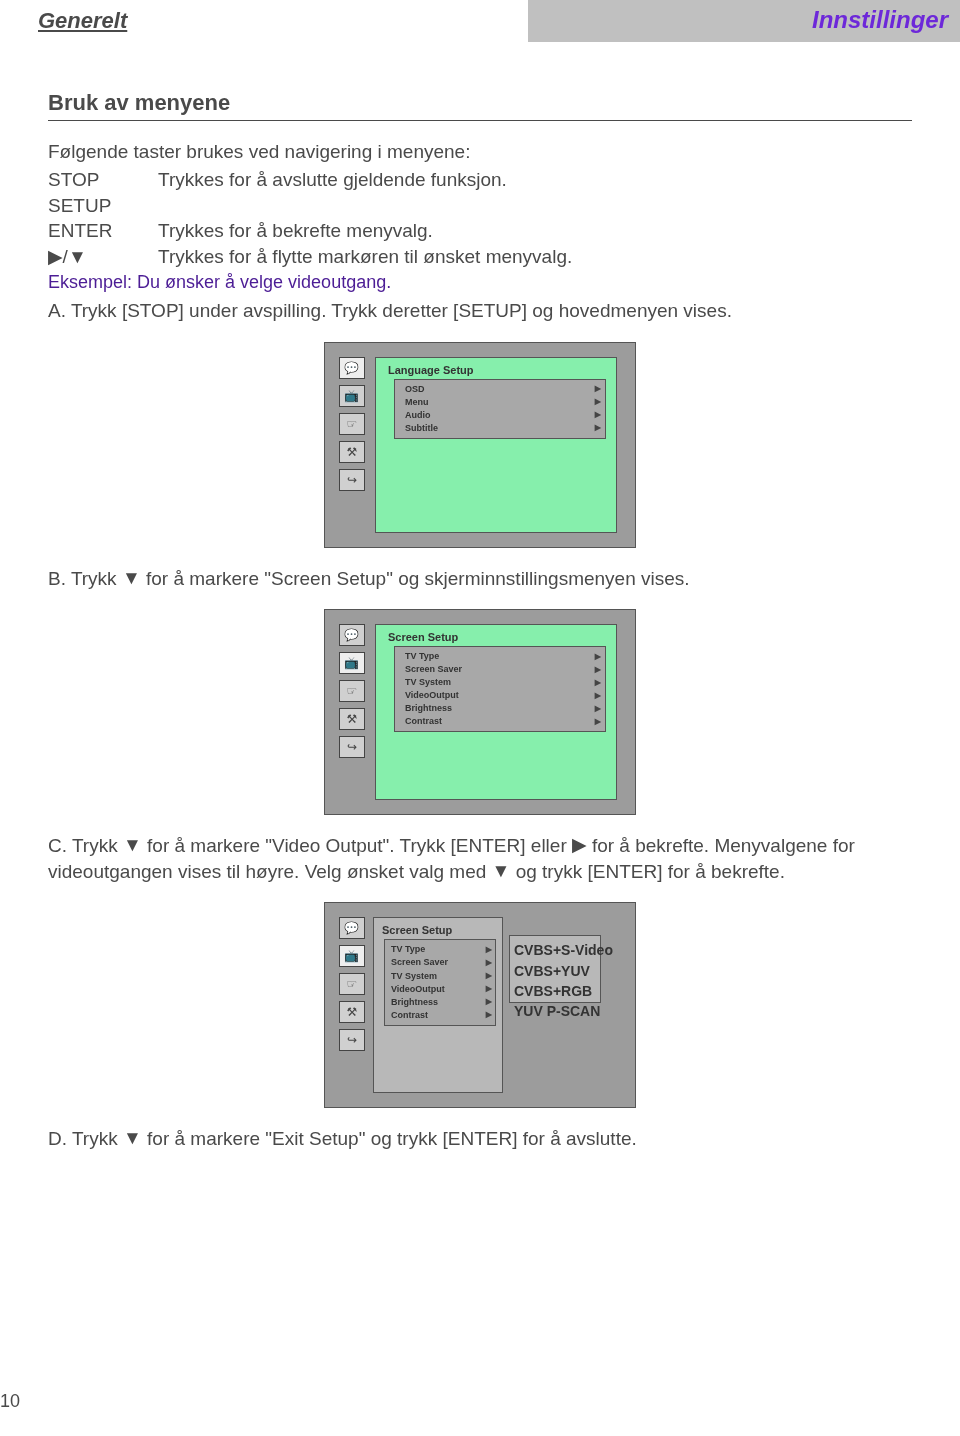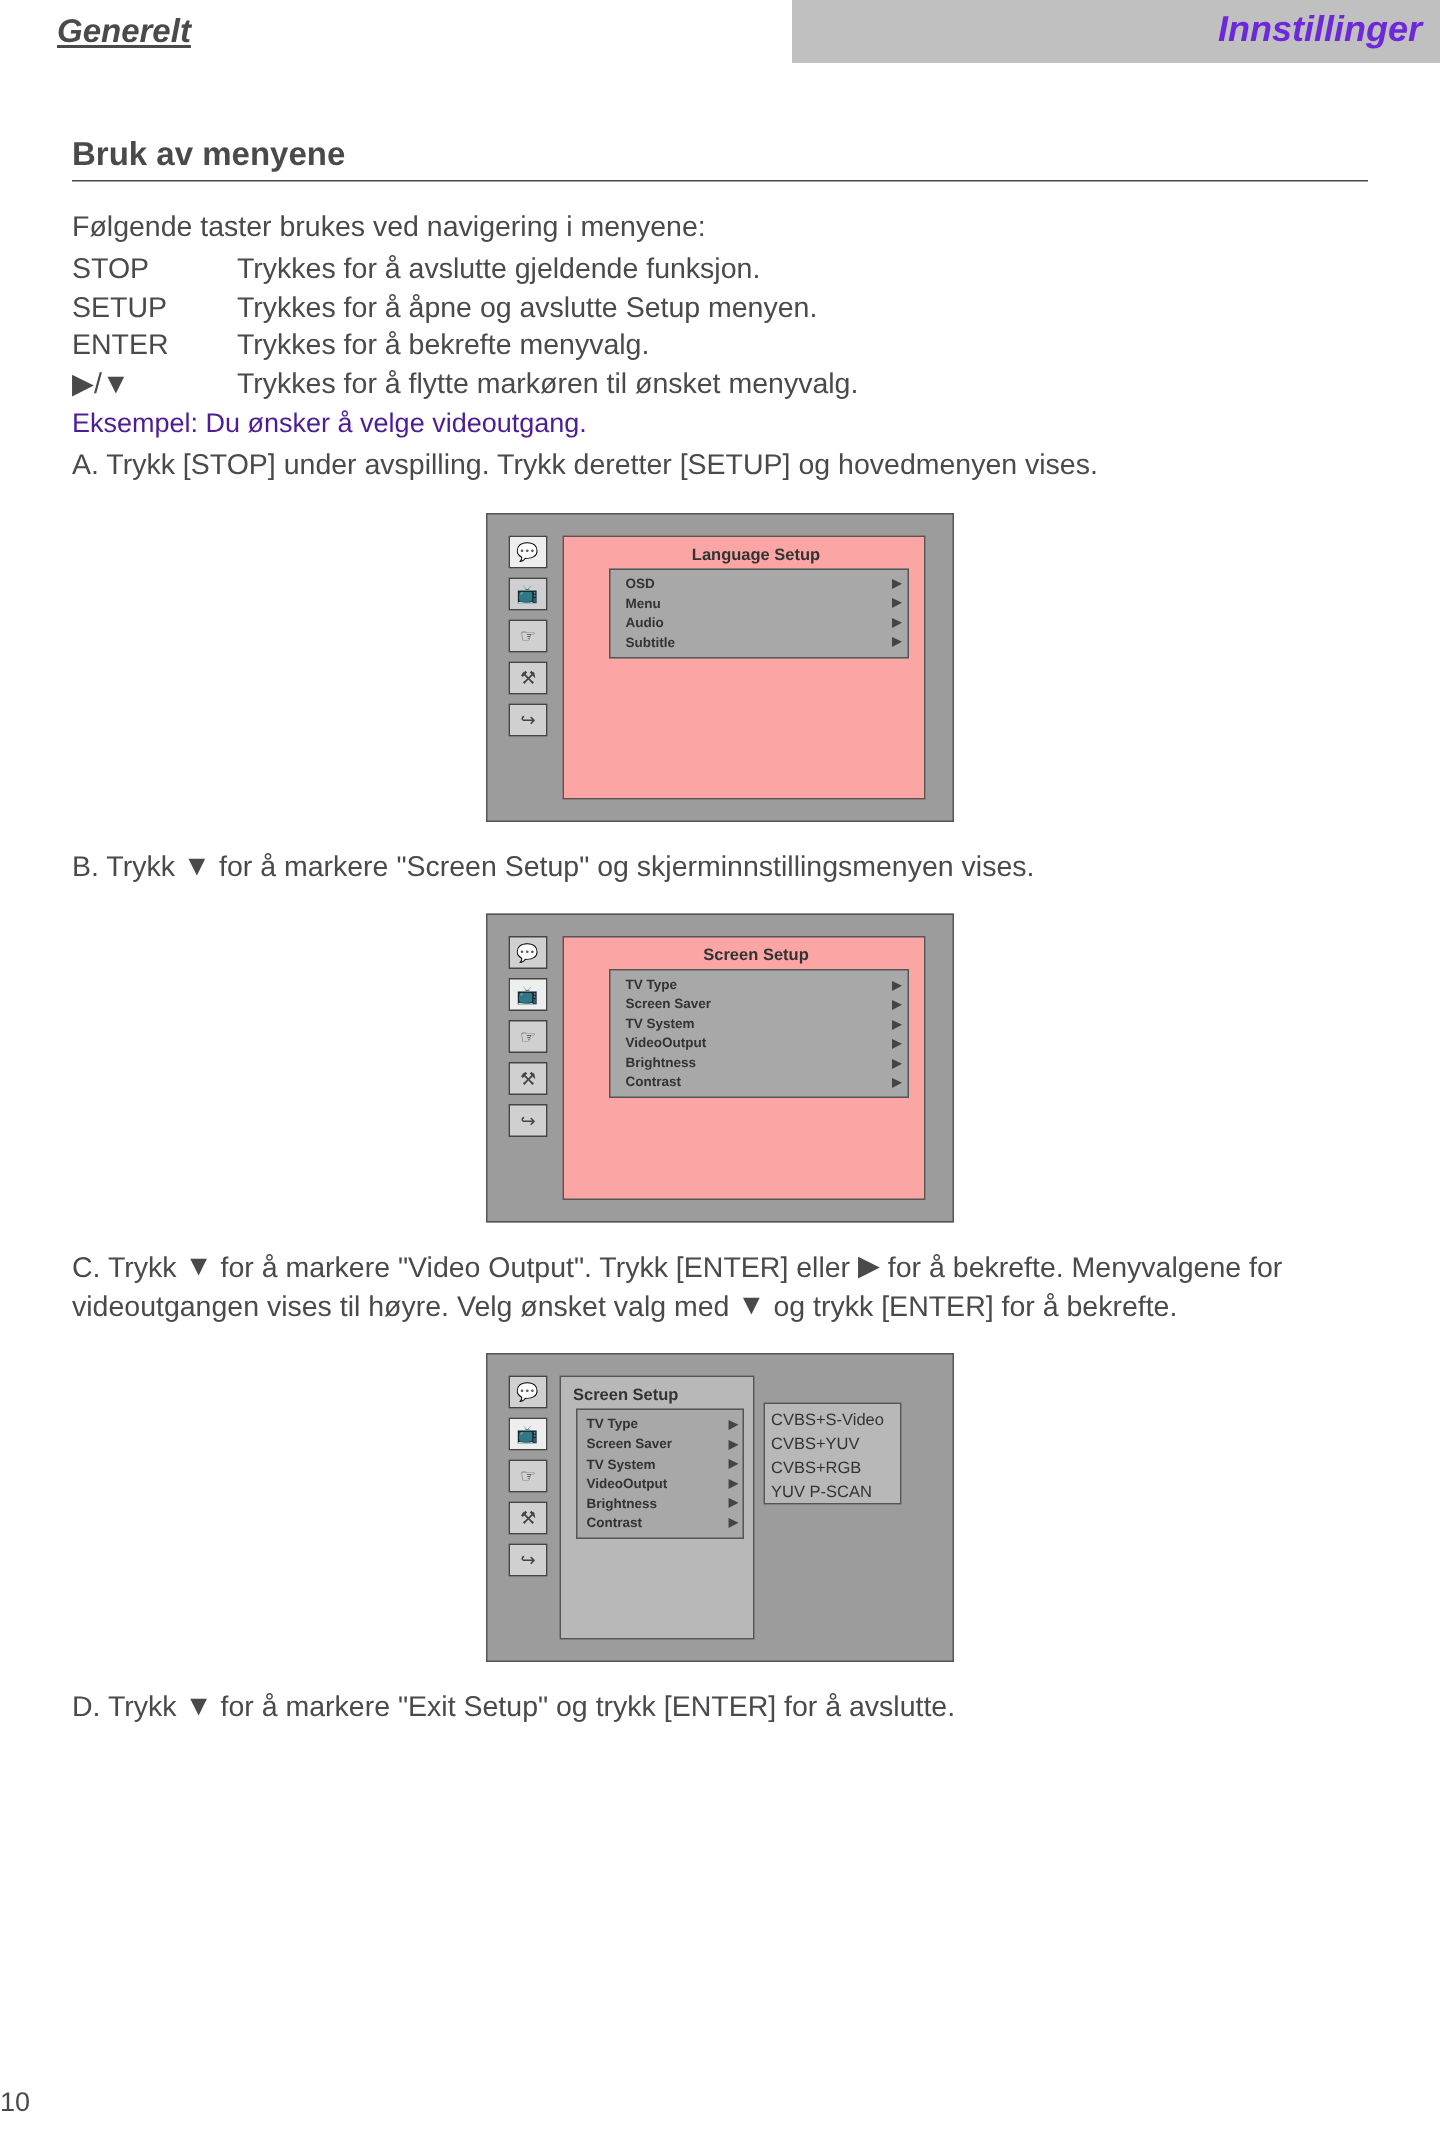--- a/index.html
+++ b/index.html
@@ -117,25 +117,24 @@
     align-items: center;
     justify-content: center;
     font-size: 12px;
     color: #444;
   }
   .icon-col .icon-active {
     background: #eee;
   }
   .menu-panel {
     flex: 1;
-    background: #fca5a5;
-    border: 1px solid #555;
-    position: relative;
-    padding: 4px 0 6px 16px;
-    text-align: center;
+    background: #86efac;
+    border: 1px solid #555;
+    position: relative;
+    padding: 4px 0 6px 4px;
   }
   .menu-title {
     font-size: 11px;
     font-weight: bold;
     color: #333;
     padding: 2px 8px 3px 8px;
   }
   .menu-list {
     background: #a8a8a8;
     border: 1px solid #555;
@@ -149,22 +148,22 @@
     font-size: 9px;
     font-weight: bold;
     color: #333;
     line-height: 1.45;
   }
   .menu-item .arr {
     font-size: 8px;
     color: #444;
   }
   .sub-item {
-    font-size: 11px;
-    font-weight: normal;
+    font-size: 14px;
+    font-weight: bold;
     color: #333;
     line-height: 1.45;
     white-space: nowrap;
   }
   .menu-outer-c {
     width: 312px;
     height: 206px;
     background: #9c9c9c;
     border: 1px solid #555;
     padding: 14px 14px 14px 14px;
@@ -217,21 +216,20 @@
 
   <div class="intro">Følgende taster brukes ved navigering i menyene:</div>
 
   <div class="key-table">
     <div class="key-row">
       <div class="key-name">STOP</div>
       <div class="key-desc">Trykkes for å avslutte gjeldende funksjon.</div>
     </div>
     <div class="key-row">
       <div class="key-name">SETUP</div>
-      <div class="key-desc">Trykkes for å åpne og avslutte Setup menyen.</div>
     </div>
     <div class="key-row">
       <div class="key-name">ENTER</div>
       <div class="key-desc">Trykkes for å bekrefte menyvalg.</div>
     </div>
     <div class="key-row">
       <div class="key-name arrows">▶/▼</div>
       <div class="key-desc">Trykkes for å flytte markøren til ønsket menyvalg.</div>
     </div>
   </div>

